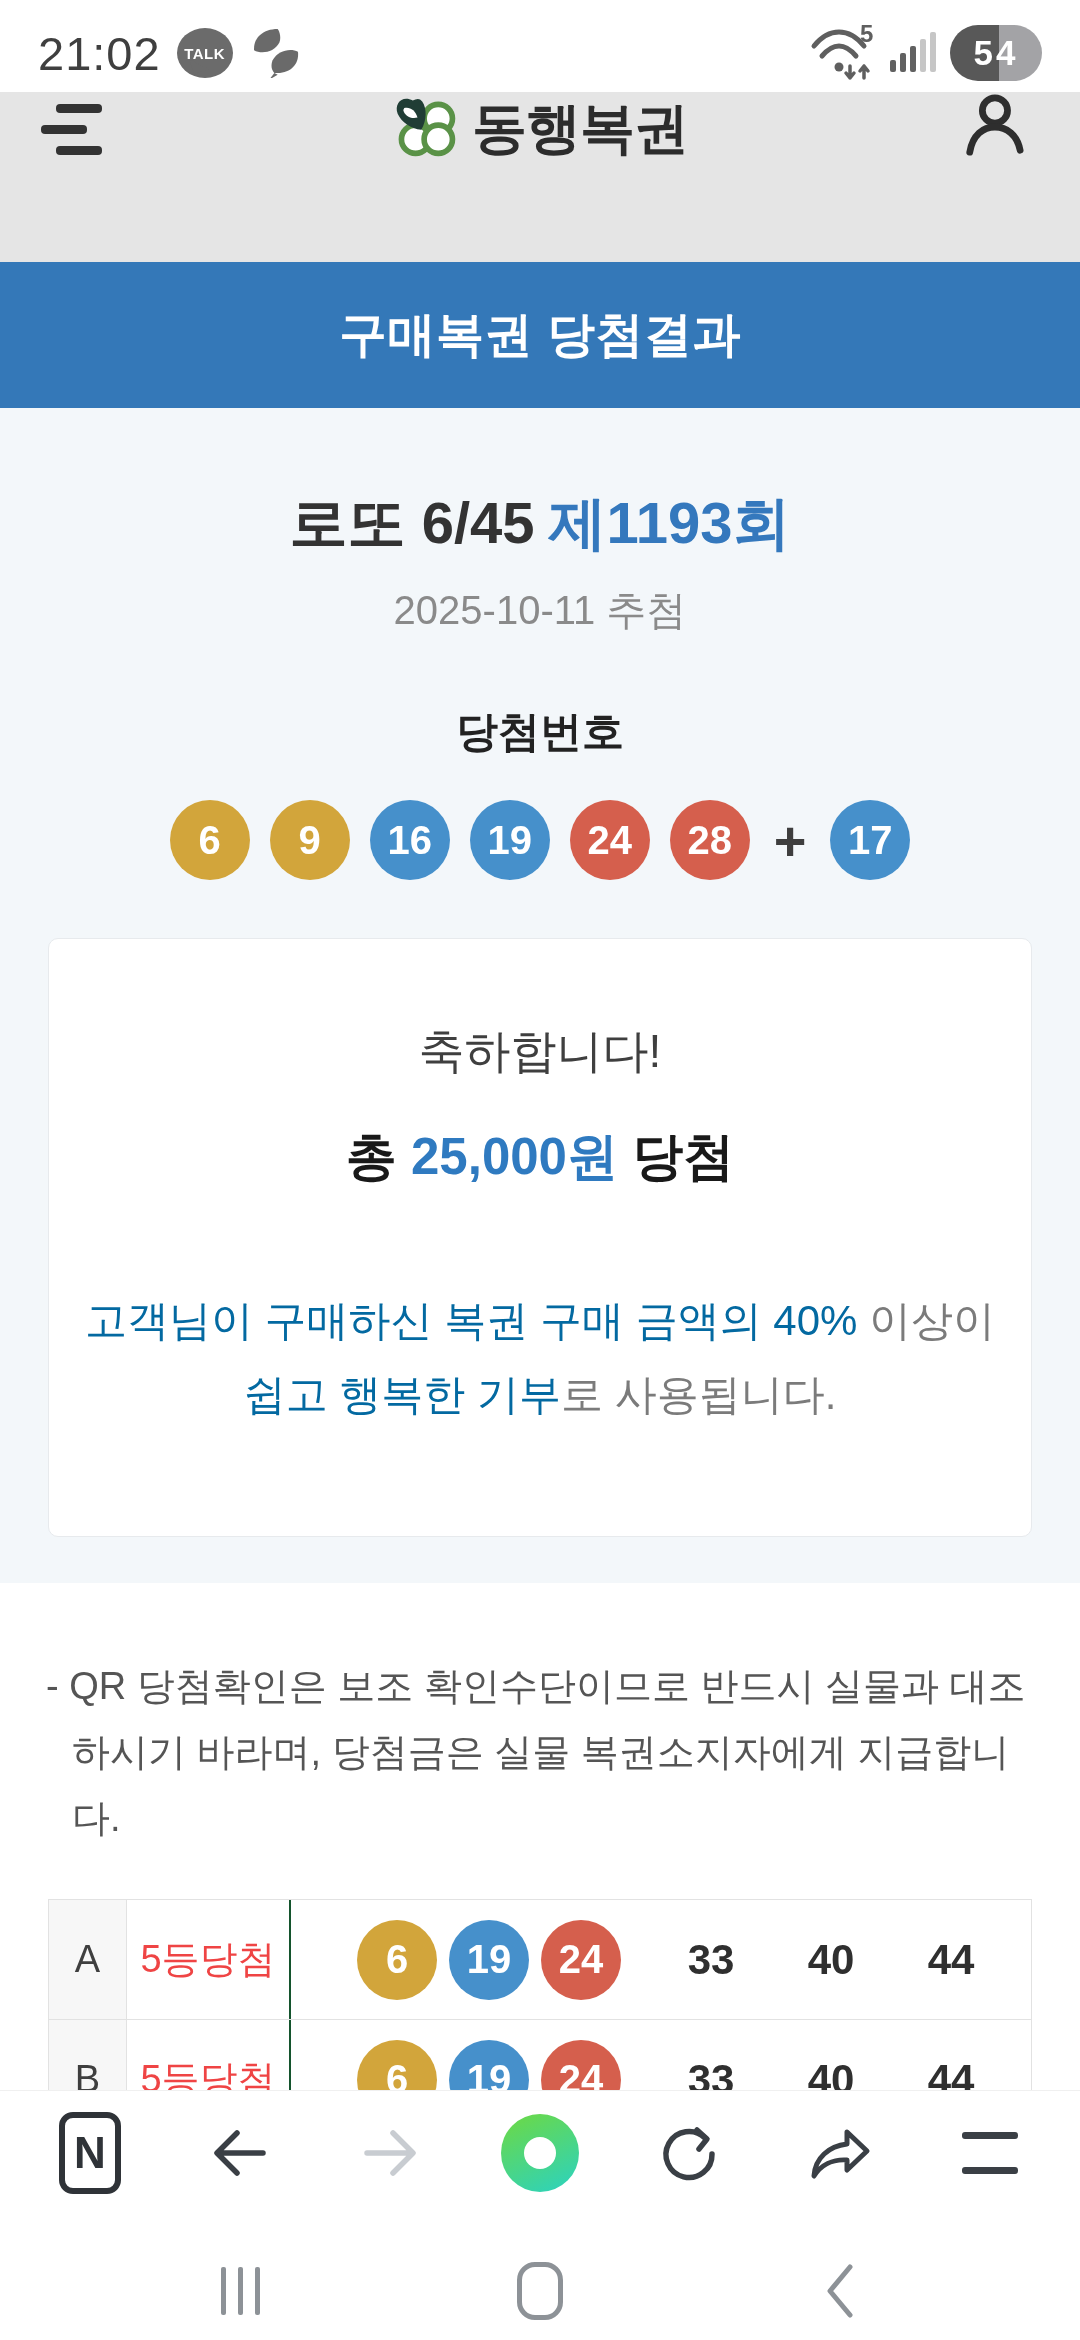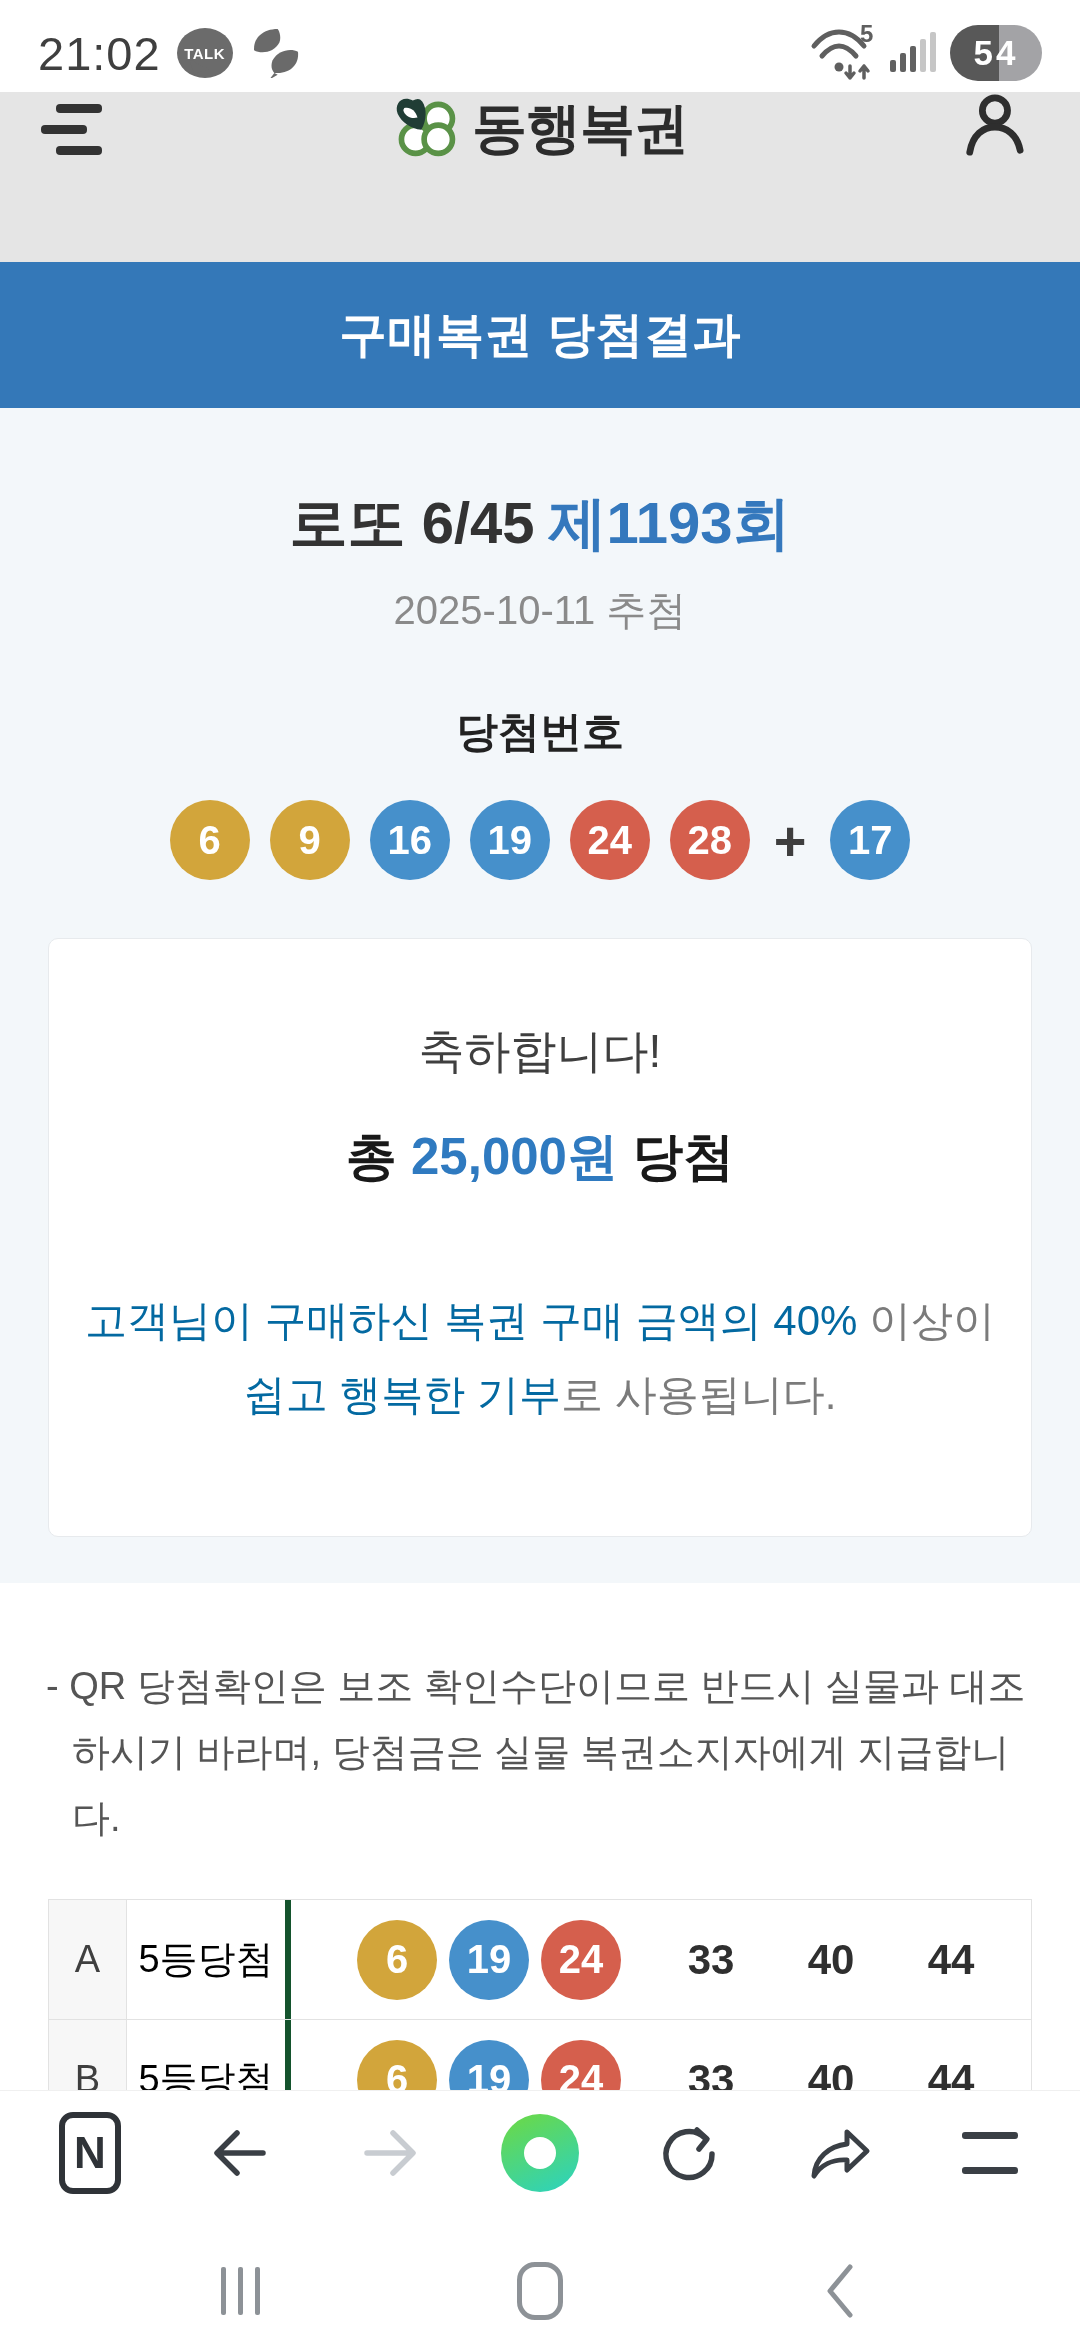--- a/index.html
+++ b/index.html
@@ -65,22 +65,22 @@
 
   
   .notice { margin:70px 46px 0 46px; font-size:38px; line-height:66px; color:#555;
     text-align:left; padding-left:26px; text-indent:-26px; }
 
   .result-table { width:984px; margin:48px auto 0 auto; border:1px solid #e2e2e2; }
   .t-row { display:flex; height:120px; border-bottom:1px solid #e2e2e2; background:#fff; }
   .t-row:last-child { border-bottom:none; }
   .t-slot { width:78px; background:#f7f7f7; border-right:1px solid #e2e2e2; display:flex; align-items:center;
     justify-content:center; font-size:38px; color:#3f3f3f; }
-  .t-rank { width:164px; border-right:6px solid #14532d; display:flex; align-items:center; justify-content:center;
-    font-size:38px; color:#000000; }
+  .t-rank { width:164px; border-right:2px solid #14532d; display:flex; align-items:center; justify-content:center;
+    font-size:38px; color:#ef4444; }
   .t-balls { flex:1; display:flex; align-items:center; padding-left:66px; gap:12px; }
   .t-num { width:108px; text-align:center; font-size:42px; font-weight:700; color:#2f2f2f; }
   .t-num.first { margin-left:24px; }
 
   
   .browser-toolbar { position:absolute; left:0; right:0; bottom:100px; height:150px; background:#fff;
     border-top:1px solid #f0f0f0; display:flex; justify-content:space-between; align-items:flex-start;
     padding:16px 45px 0 45px; }
   .bt-item { width:90px; height:92px; display:flex; align-items:center; justify-content:center; cursor:pointer; }
   .naver-box { width:62px; height:82px; border:6px solid #2f3338; border-radius:14px;

